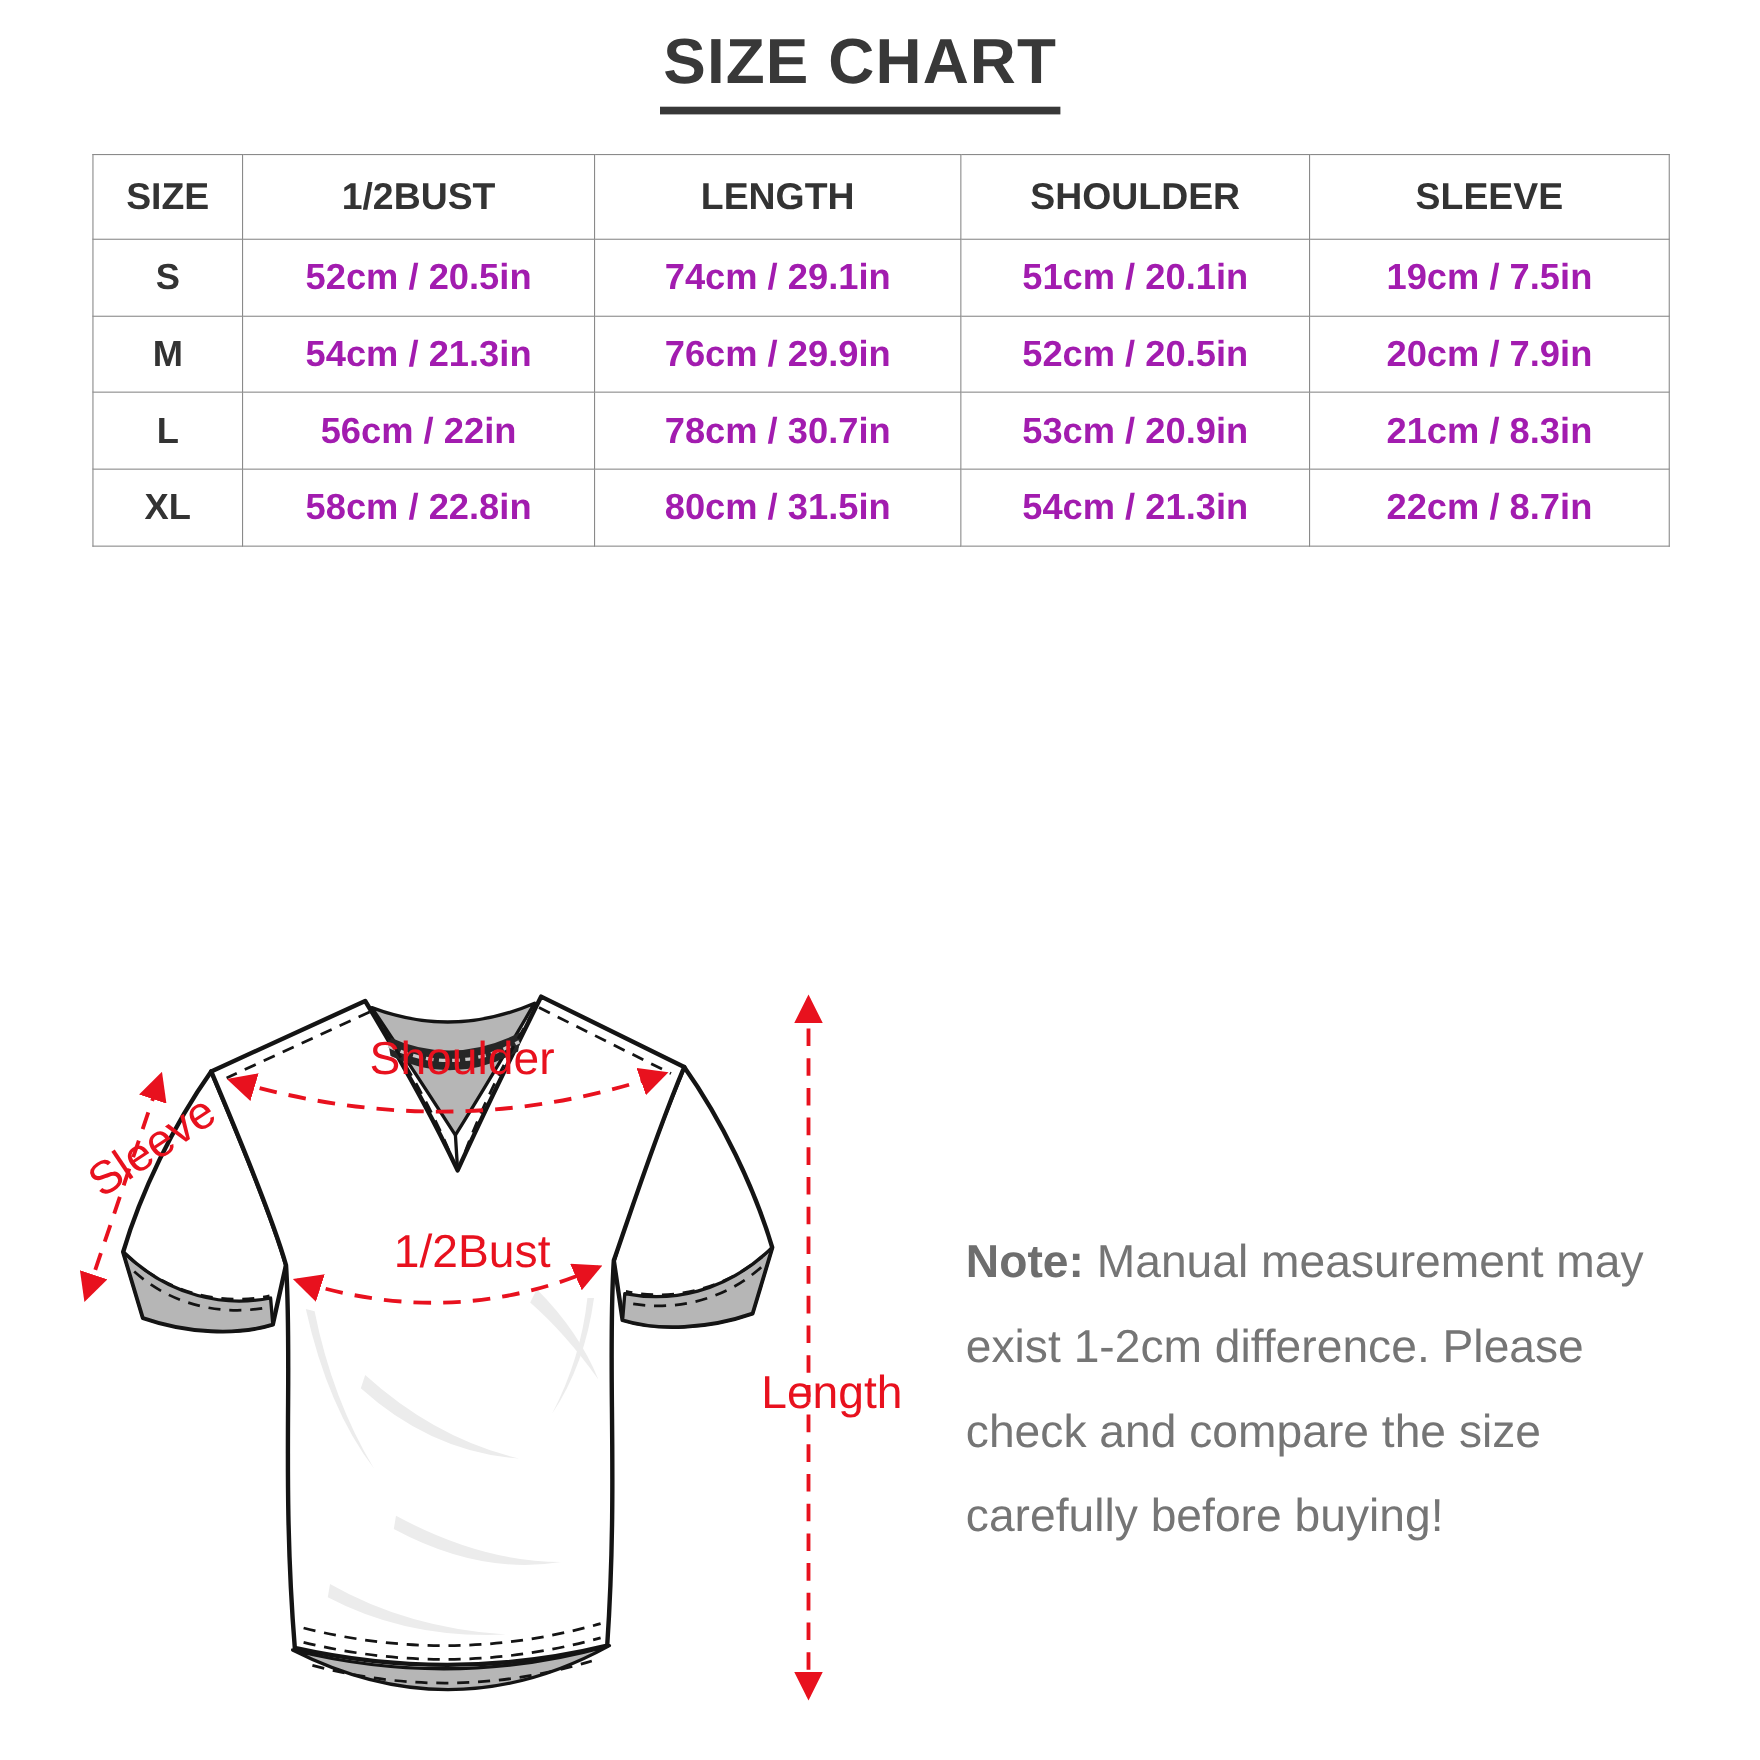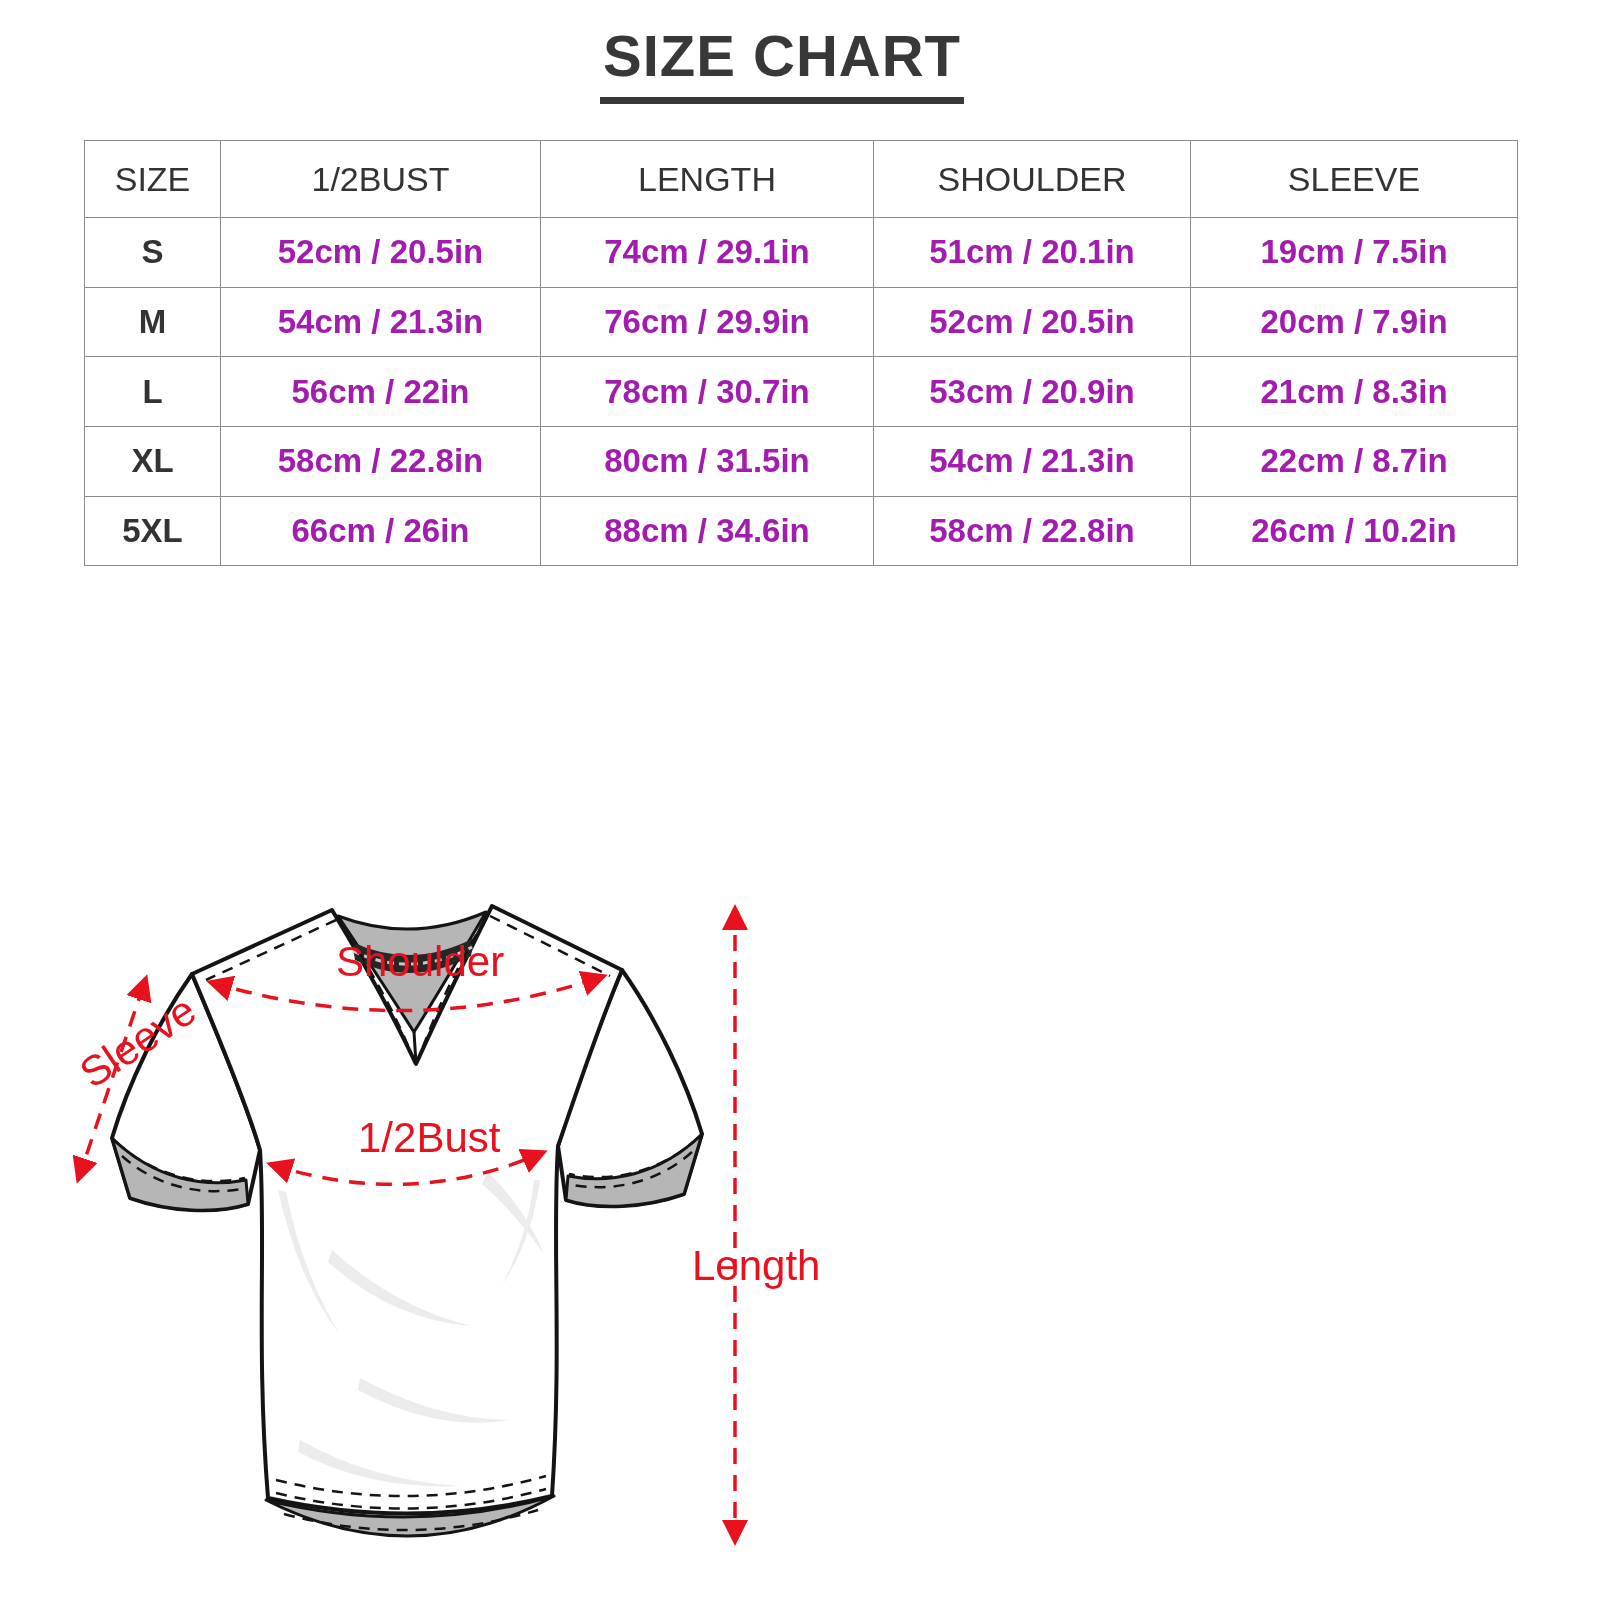--- a/index.html
+++ b/index.html
@@ -10,21 +10,21 @@
   .title{position:absolute;top:22px;left:calc(50% - 18px);transform:translateX(-50%);
          font-size:58px;font-weight:bold;color:#383838;letter-spacing:1px;
          border-bottom:7px solid #383838;padding:0 3px 8px 3px;white-space:nowrap;}
 
   
   table.size-table{position:absolute;left:84px;top:140px;width:1433px;
         border-collapse:collapse;table-layout:fixed;}
   .size-table th,.size-table td{border:1px solid #8a8a8a;text-align:center;vertical-align:middle;}
   .size-table thead tr{height:77px;}
   .size-table tbody tr{height:69.7px;}
-  .size-table th{font-size:34px;font-weight:normal;color:#333333;}
+  .size-table th{font-size:34px;font-weight:bold;color:#333333;}
   .size-table td{font-size:33px;color:#a21caf;font-weight:bold;}
   .size-table td.size-col{font-weight:bold;color:#333333;font-size:33px;}
 
   
   .diagram{position:absolute;left:40px;top:880px;width:810px;height:710px;}
   .outline{fill:#ffffff;stroke:#141414;stroke-width:4;stroke-linejoin:round;}
   .grayfill{fill:#b6b6b6;stroke:#141414;stroke-width:3;stroke-linejoin:round;}
   .stitch{fill:none;stroke:#141414;stroke-width:2.5;stroke-dasharray:11 8;}
   .wrinkle{fill:#ececec;stroke:none;}
   .measure{fill:none;stroke:#e8111e;stroke-width:3.5;stroke-dasharray:16 11;}
@@ -89,27 +89,20 @@
           <td class="size-col">XL</td>
           <td>58cm / 22.8in</td>
           <td>80cm / 31.5in</td>
           <td>54cm / 21.3in</td>
           <td>22cm / 8.7in</td>
         </tr>
 
 
 
 
-        <tr>
-          <td class="size-col">5XL</td>
-          <td>66cm / 26in</td>
-          <td>88cm / 34.6in</td>
-          <td>58cm / 22.8in</td>
-          <td>26cm / 10.2in</td>
-        </tr>
 
       </tbody>
   </table>
 
   <svg class="diagram" viewBox="0 0 810 710">
     <defs>
       <marker id="arrowhead" viewBox="0 0 10 10" refX="8.5" refY="5" markerWidth="7.5" markerHeight="7.5" orient="auto-start-reverse">
         <path d="M0,0 L10,5 L0,10 Z" fill="#e8111e"></path>
       </marker>
     </defs>
@@ -153,14 +146,20 @@
     <path class="measure" d="M230 284 Q372 330,504 272" marker-start="url(#arrowhead)" marker-end="url(#arrowhead)"></path>
     <path class="measure" d="M38 300 L106 98" marker-start="url(#arrowhead)" marker-end="url(#arrowhead)"></path>
     <path class="measure" d="M695 28 L695 662" marker-start="url(#arrowhead)" marker-end="url(#arrowhead)"></path>
 
     <text class="red-label" x="296" y="96">Shoulder</text>
     <text class="red-label" x="98" y="176" text-anchor="middle" transform="rotate(-34 98 162)">Sleeve</text>
     <text class="red-label" x="318" y="272">1/2Bust</text>
     <text class="red-label" x="652" y="400">Length</text>
   </svg>
 
+  <div class="note">
+    <div><b>Note:</b> <span>Manual measurement may</span></div>
+    <div>exist 1-2cm difference. Please</div>
+    <div>check and compare the size</div>
+    <div>carefully before buying!</div>
+  </div>
 
 </div>
 
 </body></html>

